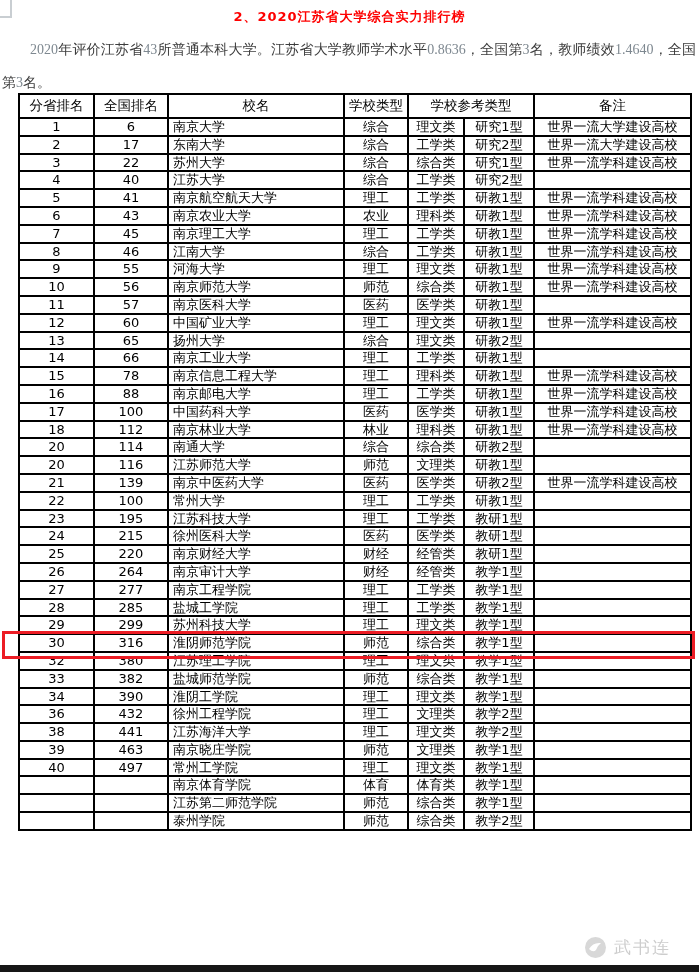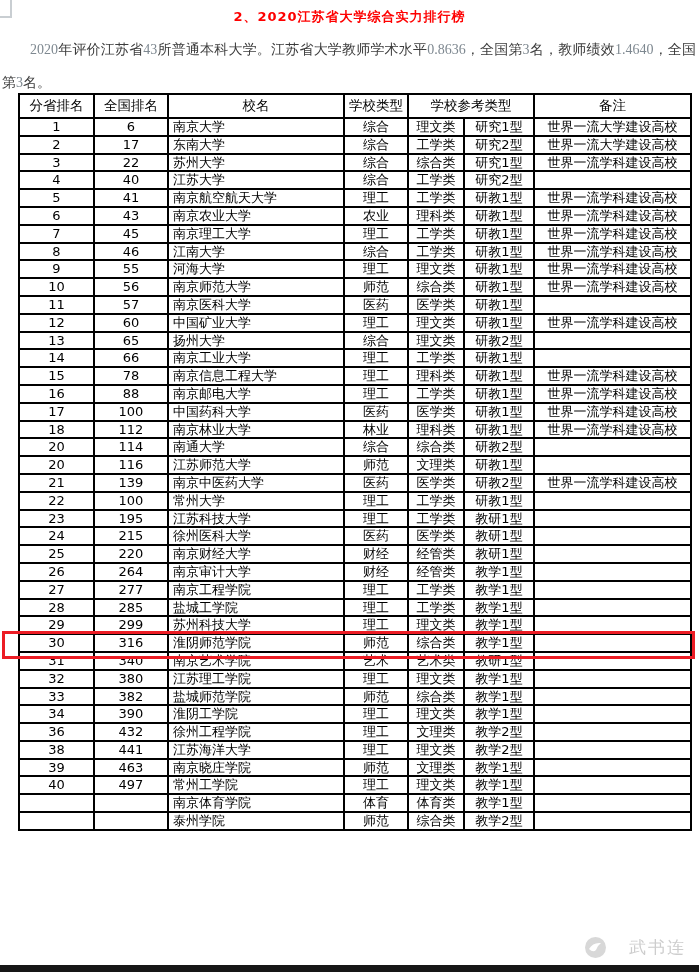--- a/index.html
+++ b/index.html
@@ -21,21 +21,21 @@
   .rank-table th,.rank-table td{border:2px solid #000000;padding:0;
     font-size:13px;color:#000;text-align:center;overflow:hidden;white-space:nowrap;}
   .rank-table th{height:22px;font-weight:normal;font-size:13.5px;margin-left:48px;}
   .rank-table td{height:15.8px;line-height:15.8px;}
   .rank-table td.c2{text-align:left;padding-left:4px;}
 
   .red-box{position:absolute;left:2px;top:631px;width:693px;height:28px;
     box-sizing:border-box;border:3px solid #ec1c24;pointer-events:none;}
 
   .watermark{position:absolute;left:584px;top:936px;display:flex;align-items:center;
-    gap:22px;color:#cdcdcd;font-size:17px;letter-spacing:2px;}
+    gap:7px;color:#cdcdcd;font-size:17px;letter-spacing:2px;}
   .watermark svg{display:block;}
 
   .bottom-bar{position:absolute;left:0;top:965px;width:699px;height:7px;background:#161616;}
 </style>
 </head>
 <body>
 
 <div class="page">
 
   <div class="corner-mark"></div>
@@ -329,29 +329,20 @@
         <tr>
           <td class="c0">30</td>
           <td class="c1">316</td>
           <td class="c2">淮阴师范学院</td>
           <td class="c3">师范</td>
           <td class="c4">综合类</td>
           <td class="c5">教学1型</td>
           <td class="c6"></td>
         </tr>
         <tr>
-          <td class="c0">31</td>
-          <td class="c1">340</td>
-          <td class="c2">南京艺术学院</td>
-          <td class="c3">艺术</td>
-          <td class="c4">艺术类</td>
-          <td class="c5">教研1型</td>
-          <td class="c6"></td>
-        </tr>
-        <tr>
           <td class="c0">32</td>
           <td class="c1">380</td>
           <td class="c2">江苏理工学院</td>
           <td class="c3">理工</td>
           <td class="c4">理文类</td>
           <td class="c5">教学1型</td>
           <td class="c6"></td>
         </tr>
         <tr>
           <td class="c0">33</td>
@@ -406,20 +397,29 @@
           <td class="c4">理文类</td>
           <td class="c5">教学1型</td>
           <td class="c6"></td>
         </tr>
         <tr>
           <td class="c0"></td>
           <td class="c1"></td>
           <td class="c2">南京体育学院</td>
           <td class="c3">体育</td>
           <td class="c4">体育类</td>
+          <td class="c5">教学1型</td>
+          <td class="c6"></td>
+        </tr>
+        <tr>
+          <td class="c0"></td>
+          <td class="c1"></td>
+          <td class="c2">江苏第二师范学院</td>
+          <td class="c3">师范</td>
+          <td class="c4">综合类</td>
           <td class="c5">教学1型</td>
           <td class="c6"></td>
         </tr>
         <tr>
           <td class="c0"></td>
           <td class="c1"></td>
           <td class="c2">泰州学院</td>
           <td class="c3">师范</td>
           <td class="c4">综合类</td>
           <td class="c5">教学2型</td>

